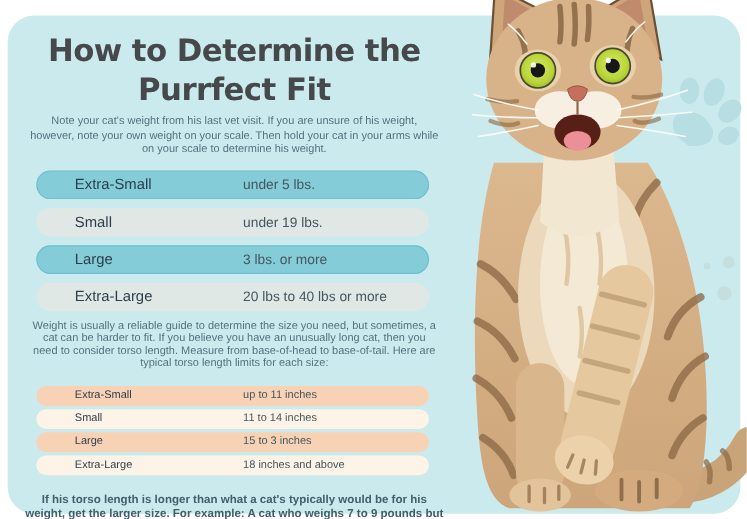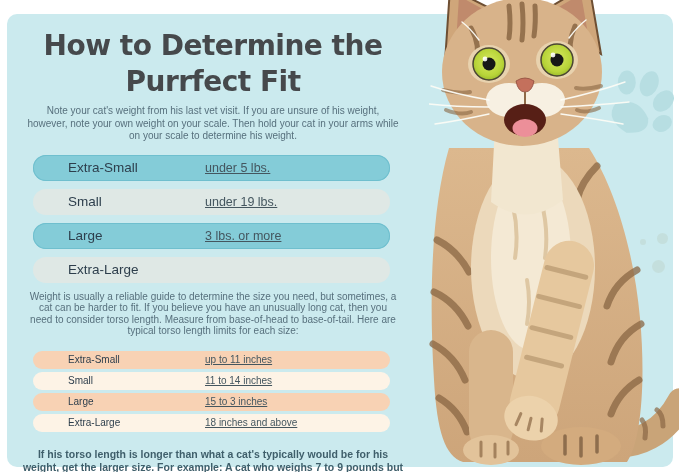--- a/index.html
+++ b/index.html
@@ -2,21 +2,21 @@
 <html style="--card-bg: #cbeaee; --pill-teal: #84ccd8; --pill-teal-border: #6fbfce; --pill-light: #dfe8e5; --pill-peach: #f8d2b4; --pill-cream: #fdf3e6; --title-text: #46494c; --body-text: #57707d; --size-text: #2d3e4c; --value-text: #44565f; --footer-text: #3f5f6b; --watermark: #b7dee2; --dot: #c3ddd9;"><head>
 <meta charset="utf-8">
 <style>
   html,body{margin:0;padding:0;background:#ffffff;}
   #stage{
     position:relative;width:679px;height:472px;background:#ffffff;
     overflow:hidden;font-family:"Liberation Sans",sans-serif;
   }
   .card{
     position:absolute;left:7px;top:14px;width:666px;height:453px;
-    border-radius:10px;background:var(--card-bg,#cbeaee);
+    border-radius:24px;background:var(--card-bg,#cbeaee);
   }
   .content{
     position:absolute;left:6px;top:14px;width:400px;text-align:center;
   }
   h1.title{
     margin:0;font-family:"DejaVu Sans",sans-serif;font-weight:800;
     font-size:28px;line-height:36px;letter-spacing:-0.5px;
     color:var(--title-text,#46494c);
   }
   p.para{
@@ -38,21 +38,21 @@
   .t1 .pill{height:26px;margin-bottom:8px;}
   .t2 .pill{height:18px;margin-bottom:3px;border-radius:10px;}
   .pill.teal{background:var(--pill-teal,#84ccd8);box-shadow:inset 0 0 0 1px var(--pill-teal-border,#6fbfce);}
   .pill.lightteal{background:var(--pill-light,#dfe8e5);}
   .pill.peach{background:var(--pill-peach,#f8d2b4);}
   .pill.cream{background:var(--pill-cream,#fdf3e6);}
   .pill .size{
     position:absolute;left:35px;font-weight:normal;color:var(--size-text,#2d3e4c);
   }
   .pill .val{
-    position:absolute;left:172px;color:var(--value-text,#44565f);text-decoration:underline;
+    position:absolute;left:188px;color:var(--value-text,#44565f);
   }
   .t1 .size{font-size:13.5px;}
   .t1 .val{font-size:12.5px;}
   .t2 .size{font-size:10px;}
   .t2 .val{font-size:10px;text-align:right;}
   .watermark{position:absolute;left:597px;top:56px;}
   .dot{position:absolute;border-radius:50%;background:var(--dot,#c3ddd9);opacity:.85;}
   .dot.d1{left:436px;top:376px;width:14px;height:14px;}
   .dot.d2{left:650px;top:219px;width:11px;height:11px;}
   .dot.d3{left:633px;top:225px;width:6px;height:6px;}
@@ -92,20 +92,21 @@
         <div class="pill lightteal">
           <span class="size">Small</span>
           <span class="val">under 19 lbs.</span>
         </div>
         <div class="pill teal">
           <span class="size">Large</span>
           <span class="val">3 lbs. or more</span>
         </div>
         <div class="pill lightteal">
           <span class="size">Extra-Large</span>
+          <span class="val">20 lbs to 40 lbs or more</span>
         </div>
       </div>
 
       <p class="para mid">Weight is usually a reliable guide to determine the size you need, but sometimes, a cat can be harder to fit. If you believe you have an unusually long cat, then you need to consider torso length. Measure from base-of-head to base-of-tail. Here are typical torso length limits for each size:</p>
 
       <div class="table t2">
         <div class="pill peach">
           <span class="size">Extra-Small</span>
           <span class="val">up to 11 inches</span>
         </div>

